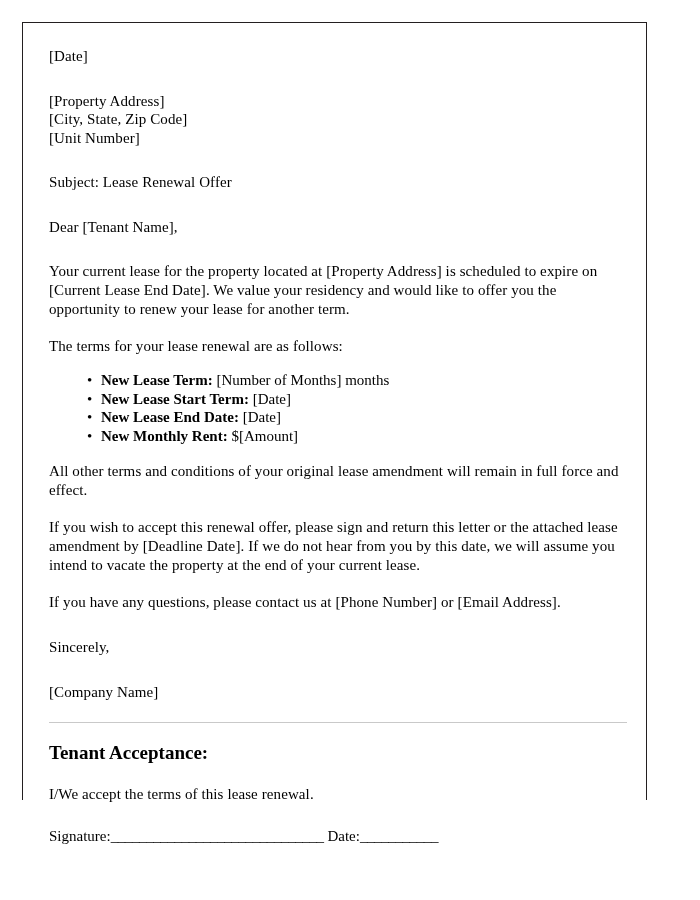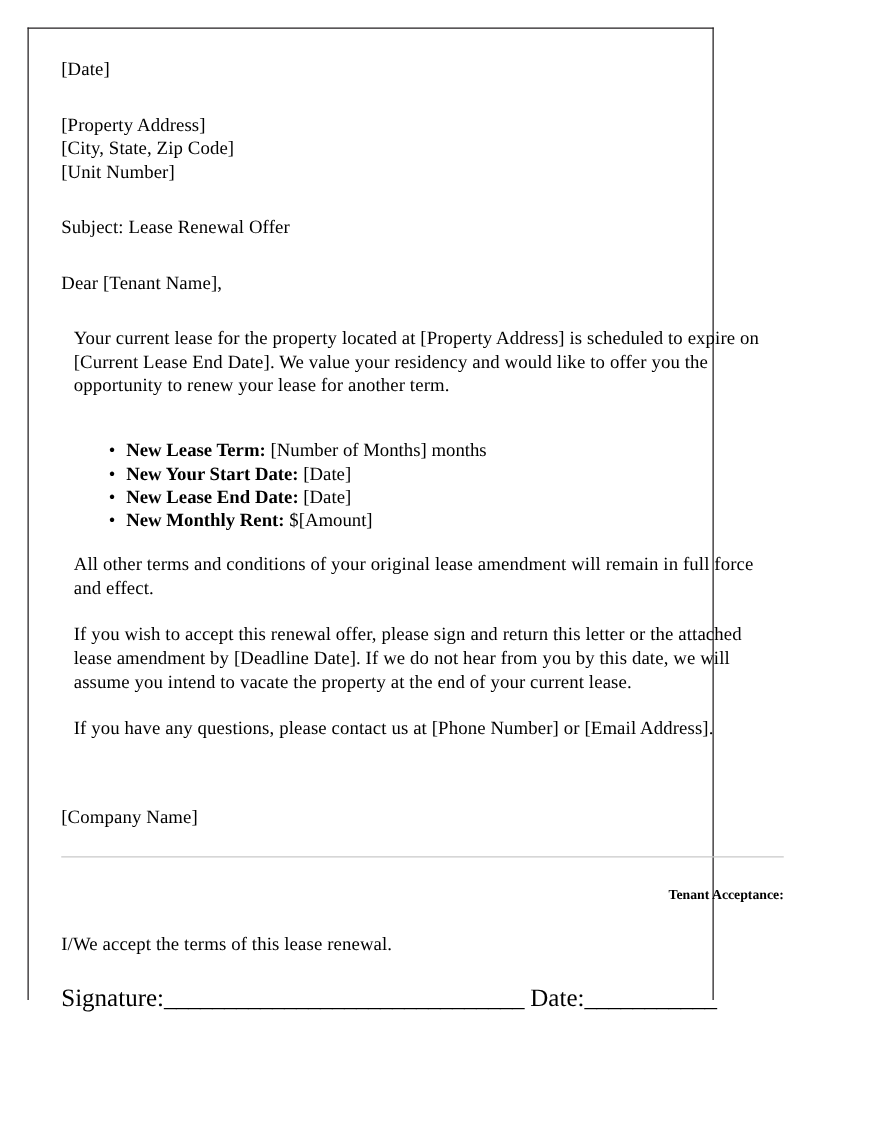--- a/index.html
+++ b/index.html
@@ -15,21 +15,21 @@
     color: #000000;
     overflow: hidden;
     position: relative;
   }
 
   
   .page-sheet {
     position: absolute;
     left: 22px;
     top: 22px;
-    width: 549px;
+    width: 625px;
     height: 778px;
     box-sizing: border-box;
     border-top: 1.5px solid #231f20;
     border-left: 1.5px solid #231f20;
     border-right: 1.5px solid #231f20;
     border-bottom: none;
     background: #ffffff;
   }
 
   .page-body {
@@ -43,21 +43,20 @@
   .letter-line,
   .letter-para {
     font-size: 15px;
     line-height: 18.5px;
     margin: 0;
     text-align: left;
     letter-spacing: 0.1px;
   }
   .letter-para {
     line-height: 19px;
-    margin-left: 10px;
   }
   
   .gap-date      { height: 26px; }
   .gap-address   { height: 26px; }
   .gap-subject   { height: 26px; }
   .gap-salut     { height: 26px; }
   .gap-para      { height: 18px; }
   .gap-list      { height: 15px; }
   .gap-afterlist { height: 17px; }
   .gap-sincerely { height: 26px; }
@@ -96,31 +95,30 @@
     border: none;
     border-top: 1px solid #c9c9c9;
     margin: 0;
     width: 578px;
     height: 0;
   }
   .gap-rule-before { height: 21px; }
   .gap-rule-after  { height: 21px; }
 
   .acceptance-heading {
-    font-size: 11px;
+    font-size: 19px;
     line-height: 18.5px;
     font-weight: bold;
     margin: 0;
-    text-align: right;
   }
   .gap-accept-head { height: 22px; }
   .gap-accept-body { height: 24px; }
 
   .signature-line {
-    font-size: 20px;
+    font-size: 15px;
     line-height: 18.5px;
     margin: 0;
     white-space: pre;
   }
   .rule-fill {
     letter-spacing: -0.4px;
   }
 </style>
 </head>
 <body>
@@ -140,31 +138,32 @@
 
     <div class="letter-line">Subject: Lease Renewal Offer</div>
     <div class="gap-subject"></div>
 
     <div class="letter-line">Dear [Tenant Name],</div>
     <div class="gap-salut"></div>
 
     <p class="letter-para">Your current lease for the property located at [Property Address] is scheduled to expire on [Current Lease End Date]. We value your residency and would like to offer you the opportunity to renew your lease for another term.</p>
     <div class="gap-para"></div>
 
+    <p class="letter-para">The terms for your lease renewal are as follows:</p>
     <div class="gap-list"></div>
 
     <ul class="terms-list">
       <li>
         <span class="bullet-glyph">•</span>
         <span class="term-label">New Lease Term: </span>
         <span class="term-value">[Number of Months] months</span>
       </li>
       <li>
         <span class="bullet-glyph">•</span>
-        <span class="term-label">New Your Start Date: </span>
+        <span class="term-label">New Lease Start Term: </span>
         <span class="term-value">[Date]</span>
       </li>
       <li>
         <span class="bullet-glyph">•</span>
         <span class="term-label">New Lease End Date: </span>
         <span class="term-value">[Date]</span>
       </li>
       <li>
         <span class="bullet-glyph">•</span>
         <span class="term-label">New Monthly Rent: </span>
@@ -175,20 +174,21 @@
 
     <p class="letter-para">All other terms and conditions of your original lease amendment will remain in full force and effect.</p>
     <div class="gap-para"></div>
 
     <p class="letter-para">If you wish to accept this renewal offer, please sign and return this letter or the attached lease amendment by [Deadline Date]. If we do not hear from you by this date, we will assume you intend to vacate the property at the end of your current lease.</p>
     <div class="gap-para"></div>
 
     <p class="letter-para">If you have any questions, please contact us at [Phone Number] or [Email Address].</p>
     <div class="gap-sincerely"></div>
 
+    <div class="letter-line">Sincerely,</div>
     <div class="gap-signoff"></div>
 
     <div>
       <div class="letter-line">[Company Name]</div>
     </div>
 
     <div class="gap-rule-before"></div>
     <hr class="section-rule">
     <div class="gap-rule-after"></div>
 

